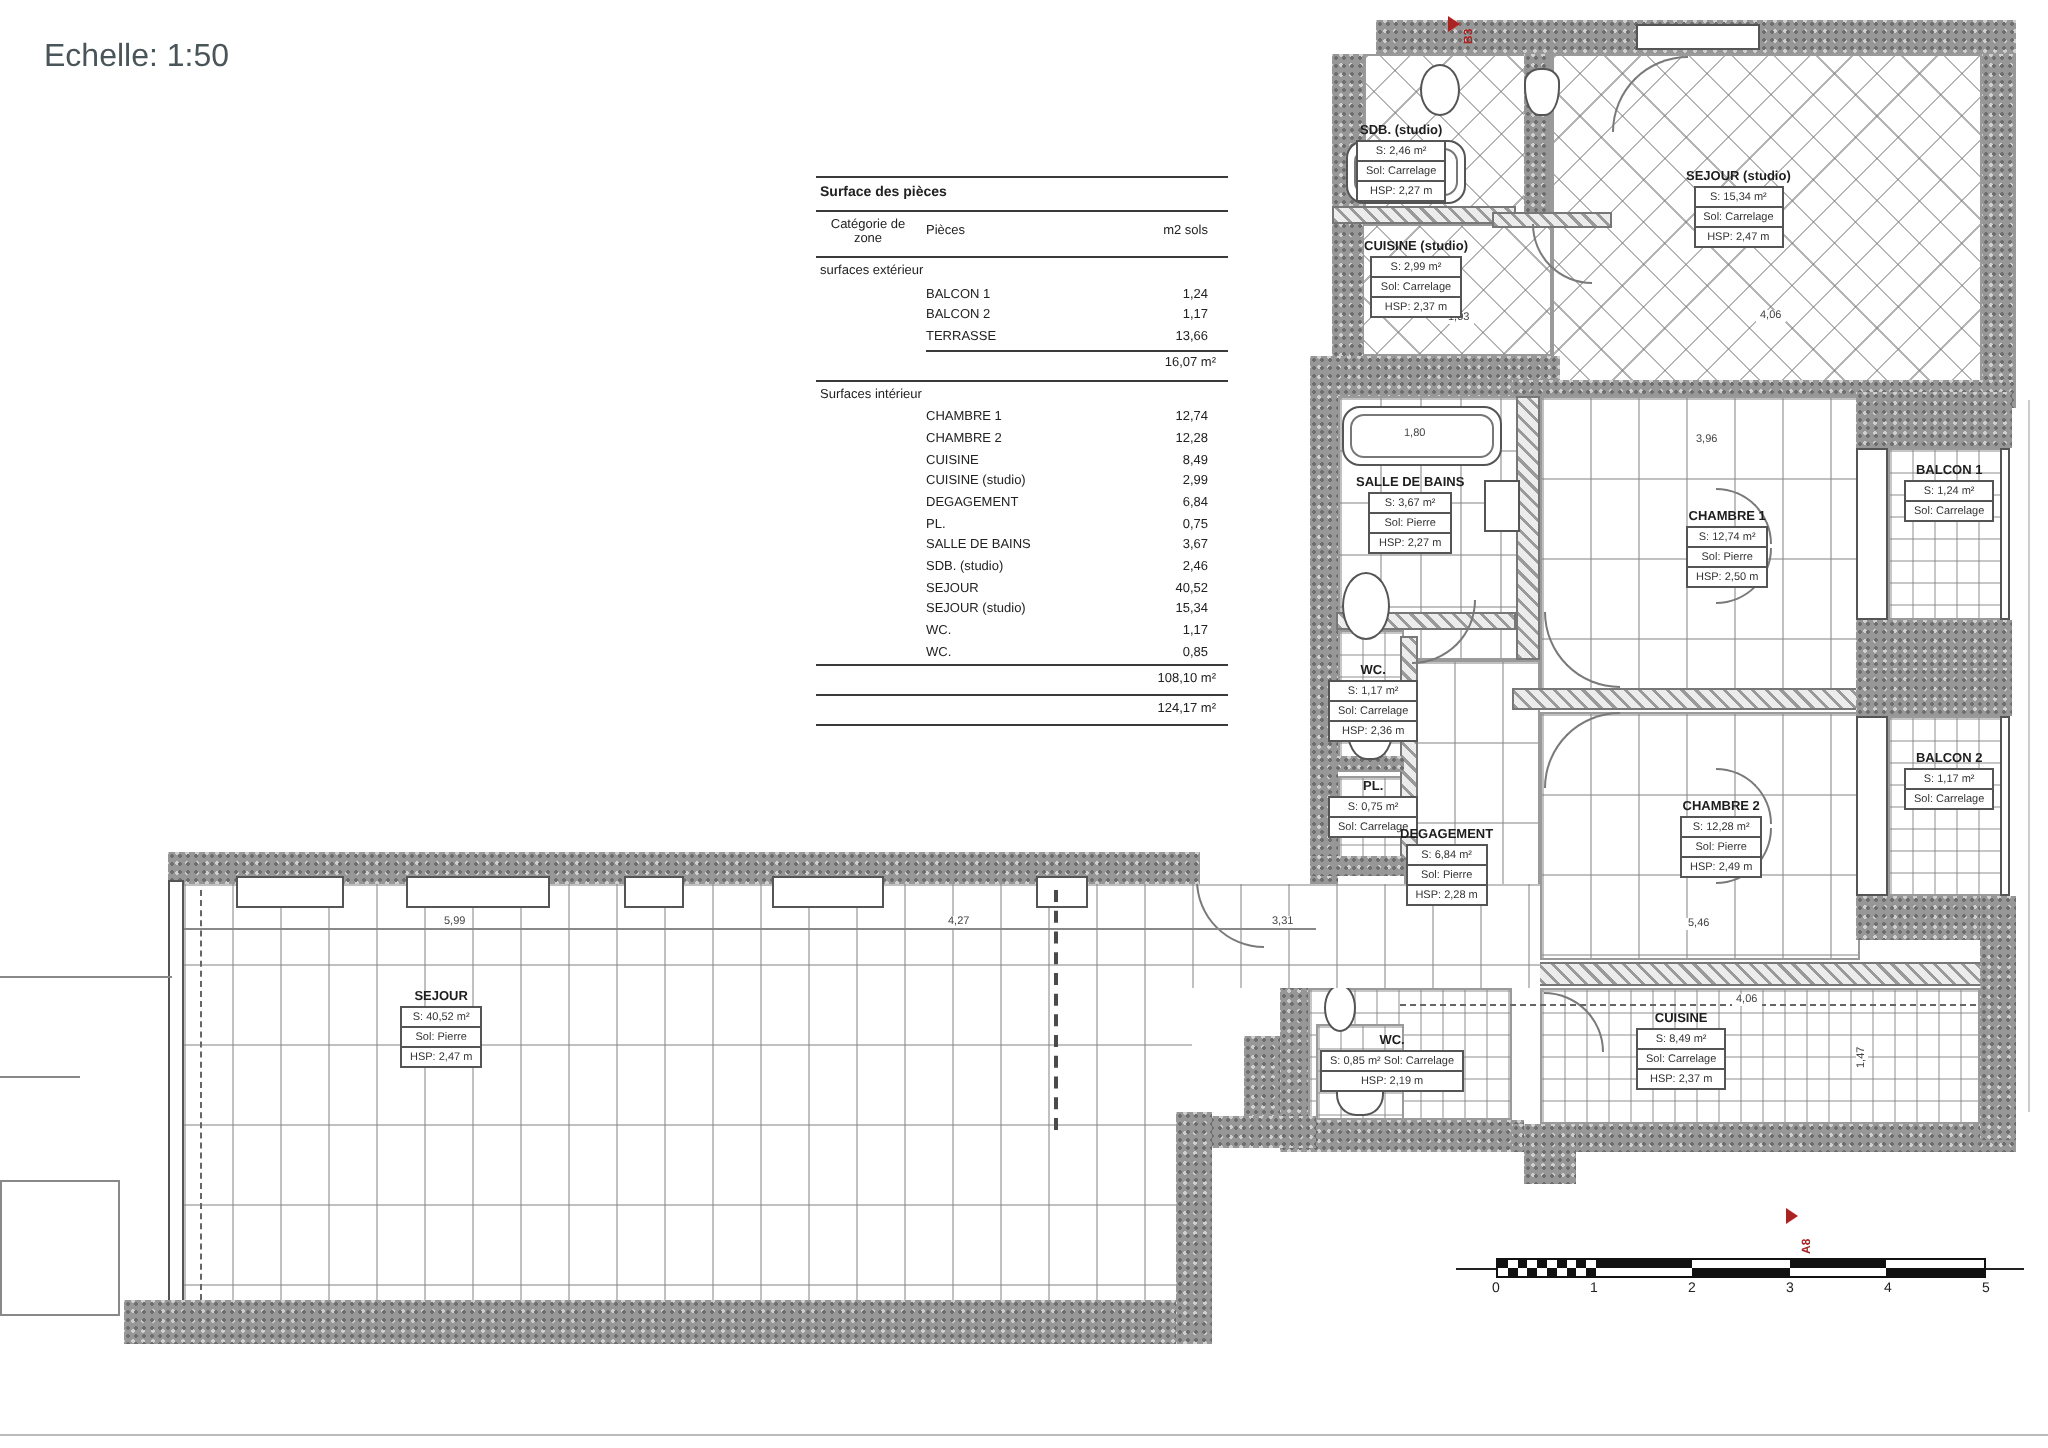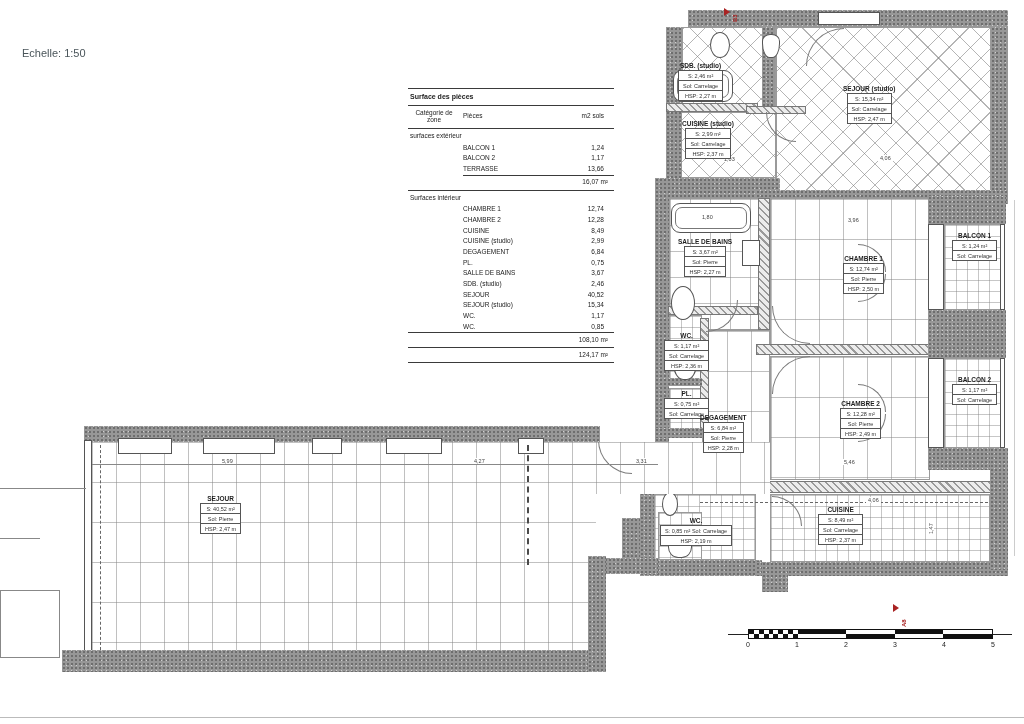--- a/index.html
+++ b/index.html
@@ -1,20 +1,20 @@
 <!DOCTYPE html>
 <html><head>
 <meta charset="utf-8">
 <style>
   html,body{margin:0;padding:0;background:#fff;}
   .sheet{position:relative;width:1024px;height:724px;background:#fff;overflow:hidden;
          font-family:"Liberation Sans",sans-serif;color:#222;}
   
   .t1{position:absolute;left:22px;top:12px;font-size:16px;letter-spacing:.5px;color:#3d4a50;}
-  .t2{position:absolute;left:22px;top:47px;font-size:11px;color:#4a555a;}
+  .t2{position:absolute;left:22px;top:20px;font-size:16px;color:#4a555a;}
   
   .tbl{position:absolute;left:408px;top:88px;width:206px;font-size:6.5px;color:#222;line-height:1;}
   .tl{border-top:1px solid #3a3a3a;height:0;}
   .tbl .ttl{font-weight:bold;font-size:7px;padding:4px 2px 5px 2px;}
   .thdr{display:flex;align-items:center;padding:4px 0 5px 0;}
   .thdr .c1{width:52px;text-align:center;}
   .thdr .c2{flex:1;padding-left:3px;}
   .thdr .c3{width:52px;text-align:right;padding-right:10px;}
   .sect{padding:4px 2px 3px 2px;}
   .trow{display:flex;height:10.7px;align-items:center;}

